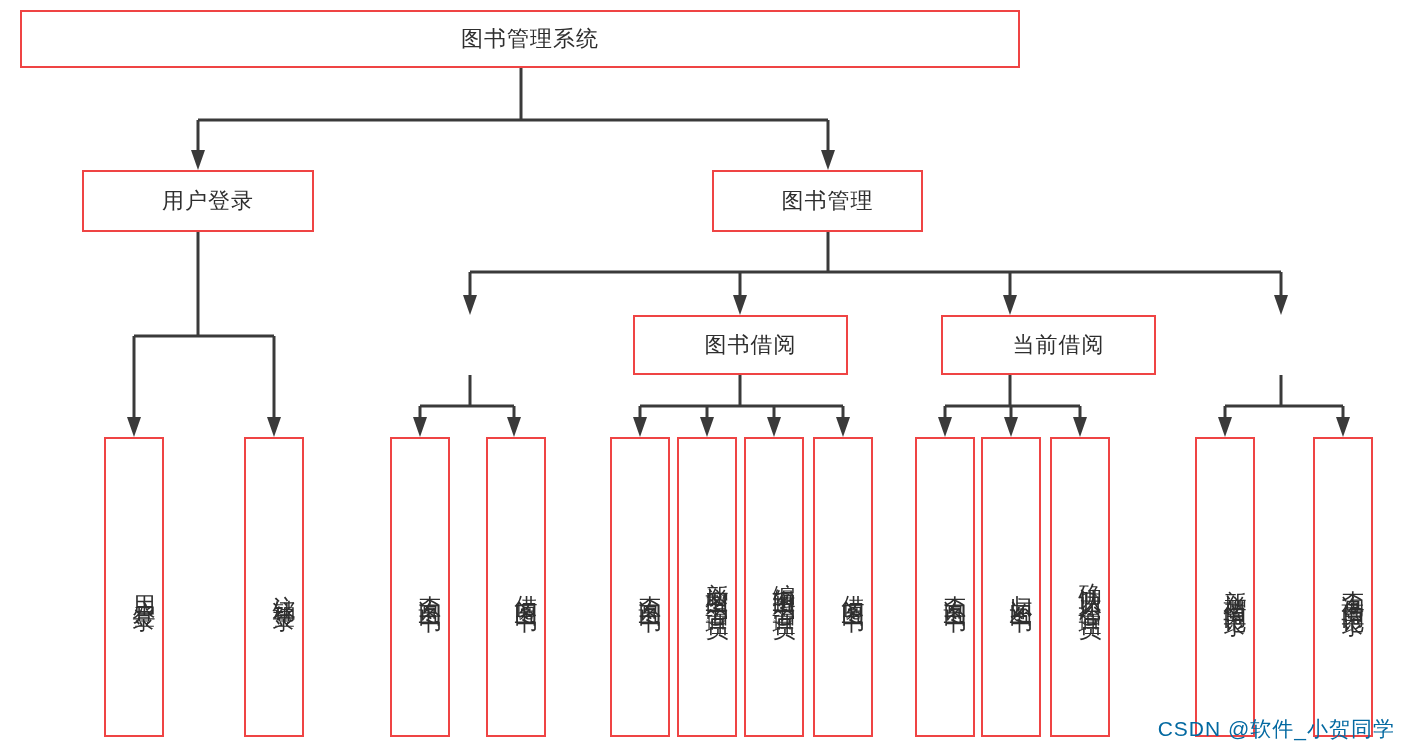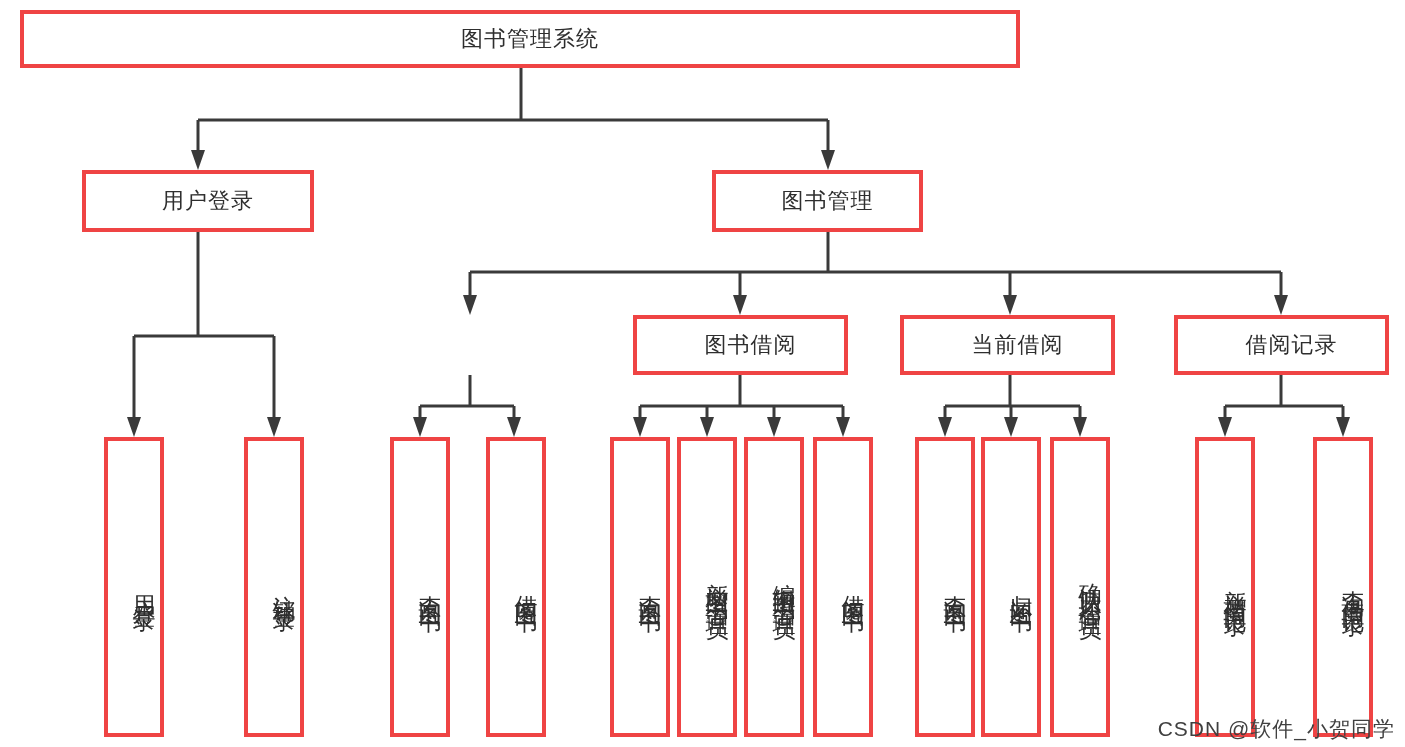--- a/index.html
+++ b/index.html
@@ -2,42 +2,42 @@
 <html><head>
 <meta charset="utf-8">
 <style>
   html,body{margin:0;padding:0;background:#ffffff;}
   .canvas{
     position:relative;width:1405px;height:747px;background:#ffffff;overflow:hidden;
     font-family:"Liberation Sans","DejaVu Sans",sans-serif;color:#2e2e2e;
   }
   .wires{position:absolute;left:0;top:0;width:1405px;height:747px;}
   .node{
-    position:absolute;box-sizing:border-box;border:4px solid #ef4444;background:#ffffff;
+    position:absolute;box-sizing:border-box;border:2px solid #ef4444;background:#ffffff;
     display:flex;align-items:center;justify-content:center;padding-left:20px;
   }
   .hlabel{font-size:22px;letter-spacing:1px;white-space:nowrap;}
   .vlabel{
     writing-mode:vertical-rl;text-orientation:mixed;
     font-size:23px;letter-spacing:5px;line-height:1;
   }
   .root{left:20px;top:10px;width:1000px;height:58px;}
   .lv2-0{left:82px;top:170px;width:232px;height:62px;}
   .lv2-1{left:712px;top:170px;width:211px;height:62px;}
   .lv3{top:315px;width:215px;height:60px;}
-  .lv3-0{left:363px;} .lv3-1{left:633px;text-align:center;} .lv3-2{left:900px;justify-content:center;} .lv3-3{left:1174px;}
+  .lv3-0{left:363px;} .lv3-1{left:633px;text-align:center;} .lv3-2{left:941px;justify-content:center;} .lv3-3{left:1174px;}
   .leaf{top:437px;width:60px;height:300px;}
   .lf-a0{left:104px;} .lf-a1{left:244px;}
   .lf-b0{left:390px;} .lf-b1{left:486px;}
   .lf-c0{left:610px;} .lf-c1{left:677px;} .lf-c2{left:744px;} .lf-c3{left:813px;}
   .lf-d0{left:915px;} .lf-d1{left:981px;} .lf-d2{left:1050px;}
   .lf-e0{left:1195px;} .lf-e1{left:1313px;}
   .watermark{
     position:absolute;right:10px;bottom:4px;font-size:21px;letter-spacing:1px;
-    color:#404040;white-space:nowrap;z-index:5;
+    color:#0369a1;white-space:nowrap;z-index:5;
   }
   svg line, svg polyline{stroke:#3a3a3a;stroke-width:3;fill:none;}
   svg polygon{fill:#3a3a3a;stroke:none;}
 </style>
 </head>
 <body>
 
 <div class="canvas">
 
   <svg class="wires" viewBox="0 0 1405 747">
@@ -126,23 +126,20 @@
   <div class="node lv2-1">
     <span class="hlabel">图书管理</span>
   </div>
 
   <div class="node lv3 lv3-1">
     <span class="hlabel">图书借阅</span>
   </div>
   <div class="node lv3 lv3-2">
     <span class="hlabel">当前借阅</span>
   </div>
-  <div class="node lv3 lv3-3">
-    <span class="hlabel">借阅记录</span>
-  </div>
 
   <div class="node leaf lf-a0">
     <span class="vlabel">用户登录</span>
   </div>
   <div class="node leaf lf-a1">
     <span class="vlabel">注销登录</span>
   </div>
 
   <div class="node leaf lf-b0">
     <span class="vlabel">查询图书</span>

